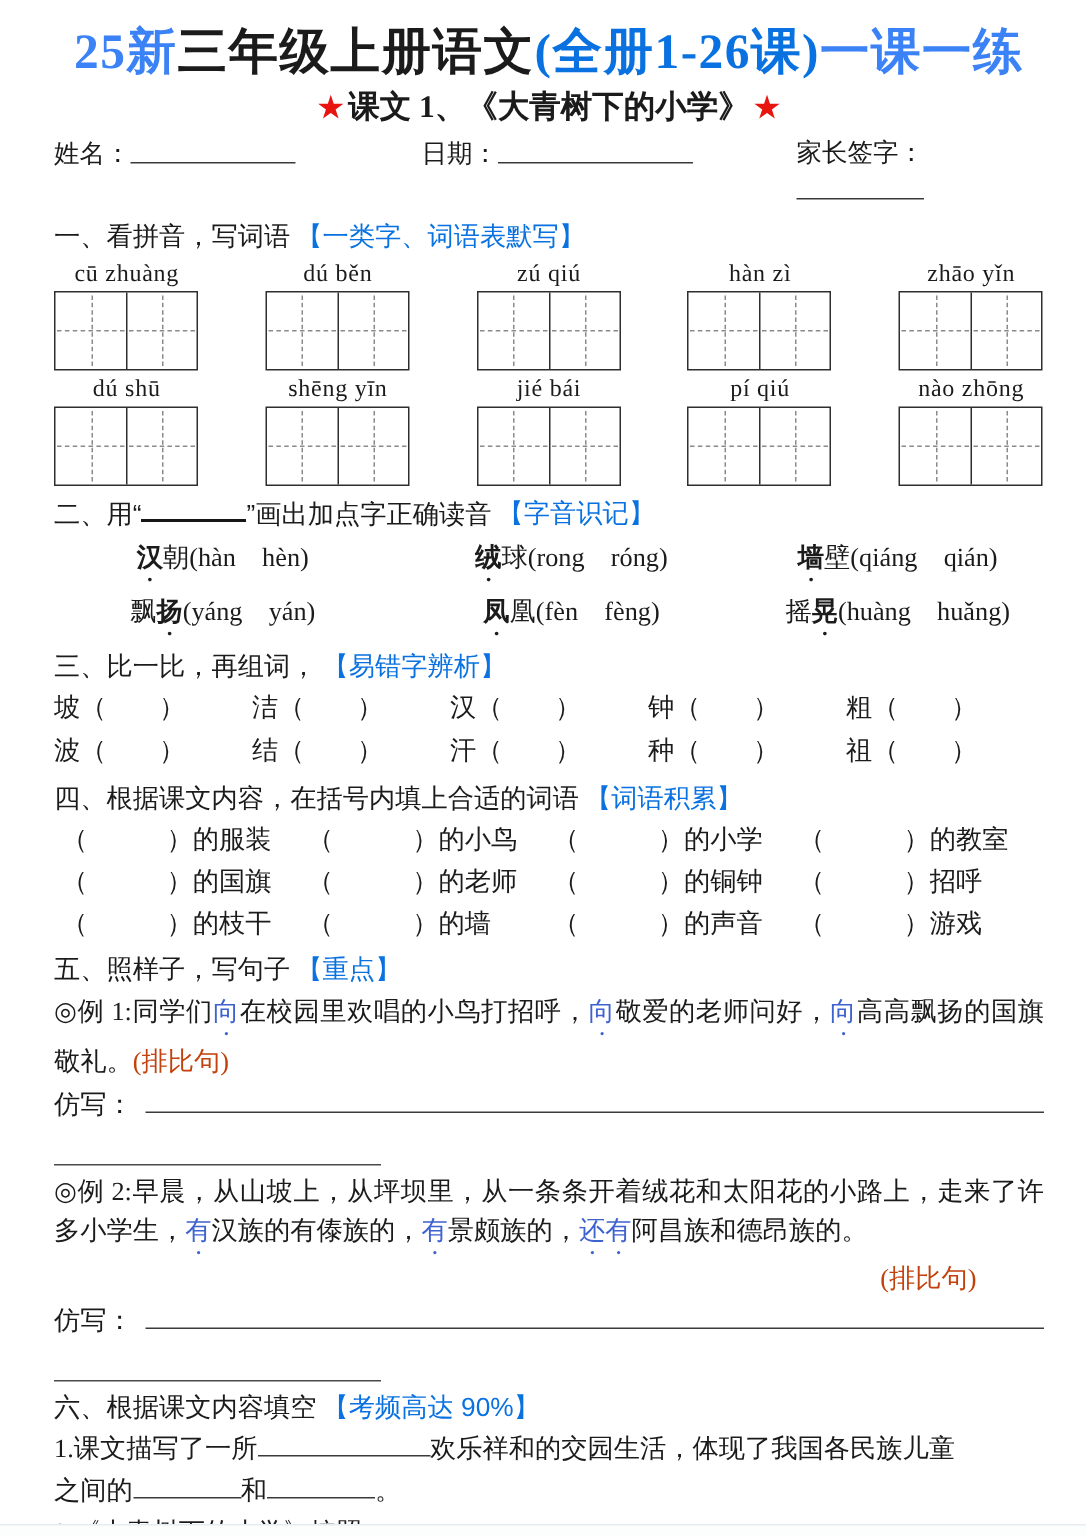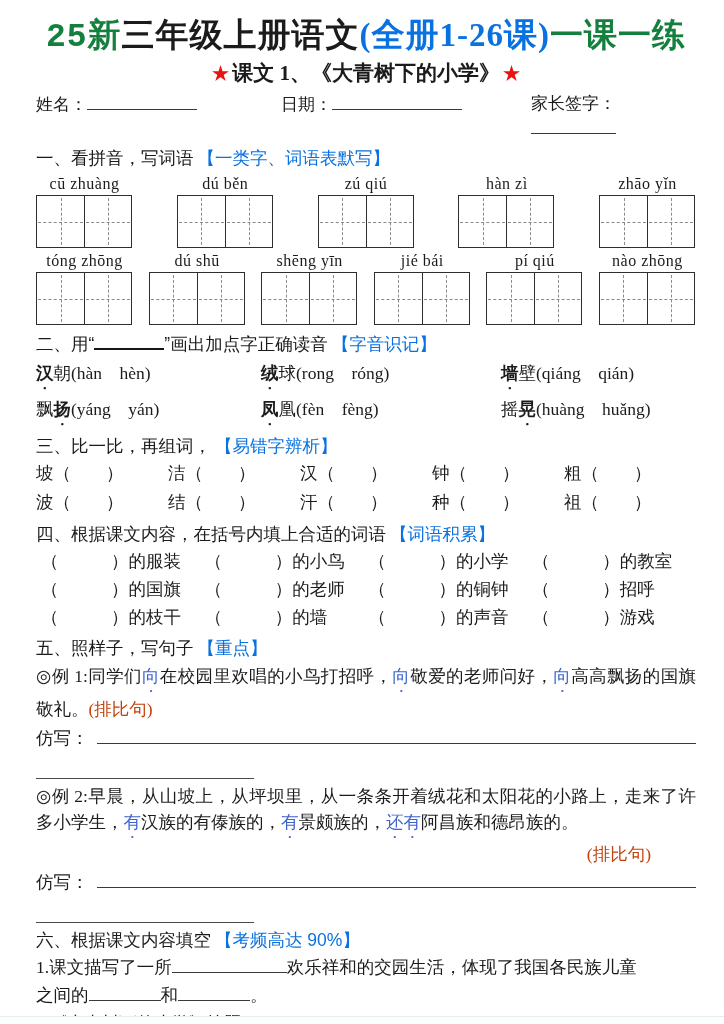--- a/index.html
+++ b/index.html
@@ -2,41 +2,41 @@
 <html><head>
 <meta charset="utf-8">
 <style>
   html,body{margin:0;padding:0;}
   body{
     width:724px;height:1024px;background:#ffffff;box-sizing:border-box;
     padding:16px 28px 0 36px;position:relative;overflow:hidden;
     font-family:"Liberation Serif","DejaVu Serif",serif;color:#1b1b1b;
   }
   .title{text-align:center;font-size:33px;font-weight:bold;letter-spacing:1px;line-height:1.2;white-space:nowrap;}
-  .red{color:#15803d;font-family:Liberation Mono, monospace;}
+  .red{color:#3b82f6;}
   .blue{color:#0a72e0;}
   .subtitle{text-align:center;font-size:21px;font-weight:bold;margin-top:2px;line-height:1.3;}
   .subtitle .star{color:#e8140f;font-size:19px;padding:0 3px;}
   .info-row{display:grid;grid-template-columns:245px 250px 1fr;font-size:17px;margin-top:5px;line-height:24px;}
   .blank{display:inline-block;border-bottom:1.6px solid #3a3a3a;height:1.02em;vertical-align:baseline;}
   .w110{width:110px;} .w130{width:130px;} .w85{width:85px;}
   .w70{width:70px;border-bottom-width:2.2px;border-color:#161616;}
   .w115{width:115px;} .w72{width:72px;} .w108{width:108px;} .w88{width:88px;}
   .wfill{flex:1;}
   .sec-h{font-family:"Liberation Sans","DejaVu Sans",sans-serif;font-weight:normal;font-size:17.5px;margin-top:5px;line-height:25px;}
   .tag{color:#0a72e0;margin-left:4px;}
   .pinyin-row{display:flex;justify-content:space-between;margin-top:3px;}
   .pinyin-col{width:97px;text-align:center;}
   .pinyin{display:block;font-size:16px;line-height:20px;letter-spacing:0.5px;white-space:nowrap;}
   .tian{display:flex;border:1.6px solid #2e2e2e;margin-top:1px;width:94px;}
   .tcell{width:47px;height:51px;position:relative;box-sizing:border-box;}
   .tcell + .tcell{border-left:1.4px solid #2e2e2e;}
   .tcell::before{content:"";position:absolute;left:50%;top:2px;bottom:2px;border-left:1px dashed #8a8a8a;}
   .tcell::after{content:"";position:absolute;top:50%;left:1px;right:1px;border-top:1px dashed #8a8a8a;}
-  .s2-grid{display:grid;grid-template-columns:225px 240px 1fr;font-size:17.5px;line-height:32px;}
+  .s2-grid{display:grid;grid-template-columns:225px 240px 1fr;font-size:17.5px;line-height:32px;text-align:center;}
   .em-under{-webkit-text-emphasis:filled dot;-webkit-text-emphasis-position:under;text-emphasis:filled dot;text-emphasis-position:under right;}
   .dotchar{font-weight:bold;}
   .s3-grid{display:grid;grid-template-columns:repeat(5,1fr);font-size:17.5px;line-height:29px;}
   .s4-grid{display:grid;grid-template-columns:repeat(4,1fr);font-size:17.5px;line-height:28px;padding-left:5px;}
   .para{font-size:17.5px;line-height:26px;margin:2px 0 0;text-align:justify;}
   .bluedot{color:#3e63cf;}
   .green{color:#c2410c;}
   .note-right{text-align:right;padding-right:45px;font-size:17.5px;line-height:24px;}
   .copyline{display:flex;align-items:baseline;font-size:17.5px;line-height:26px;margin-top:3px;}
   .copyline .blank{flex:1;margin-left:8px;}
@@ -93,27 +93,20 @@
       <span class="pinyin">zhāo yǐn</span>
       <div class="tian">
         <div class="tcell"></div>
         <div class="tcell"></div>
       </div>
     </div>
 </div>
 
 <div class="pinyin-row">
   <div class="pinyin-col">
-      <span class="pinyin">tóng zhōng</span>
-      <div class="tian">
-        <div class="tcell"></div>
-        <div class="tcell"></div>
-      </div>
-    </div>
-  <div class="pinyin-col">
       <span class="pinyin">dú shū</span>
       <div class="tian">
         <div class="tcell"></div>
         <div class="tcell"></div>
       </div>
     </div>
   <div class="pinyin-col">
       <span class="pinyin">shēng yīn</span>
       <div class="tian">
         <div class="tcell"></div>

